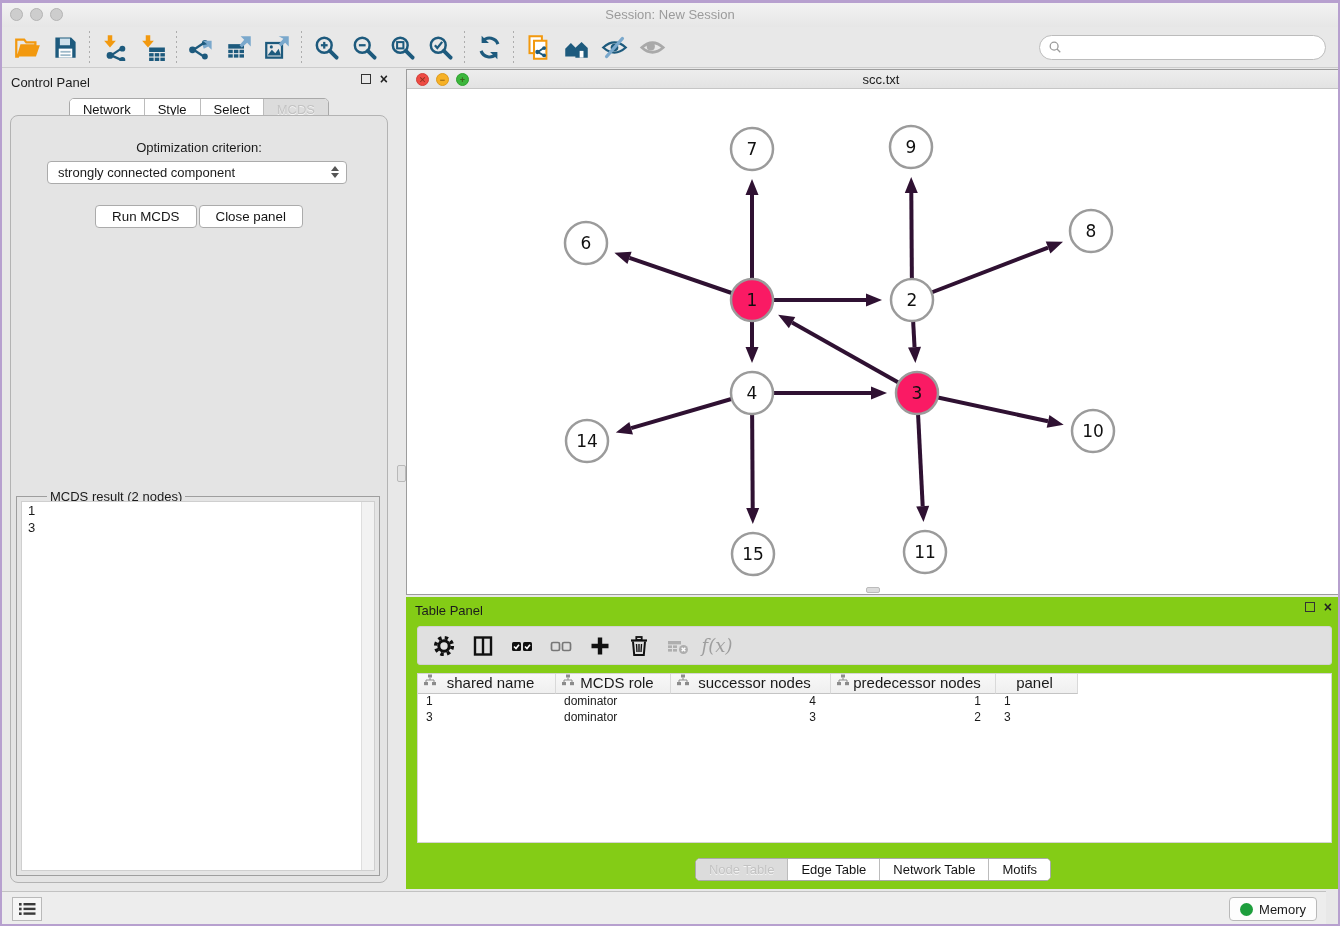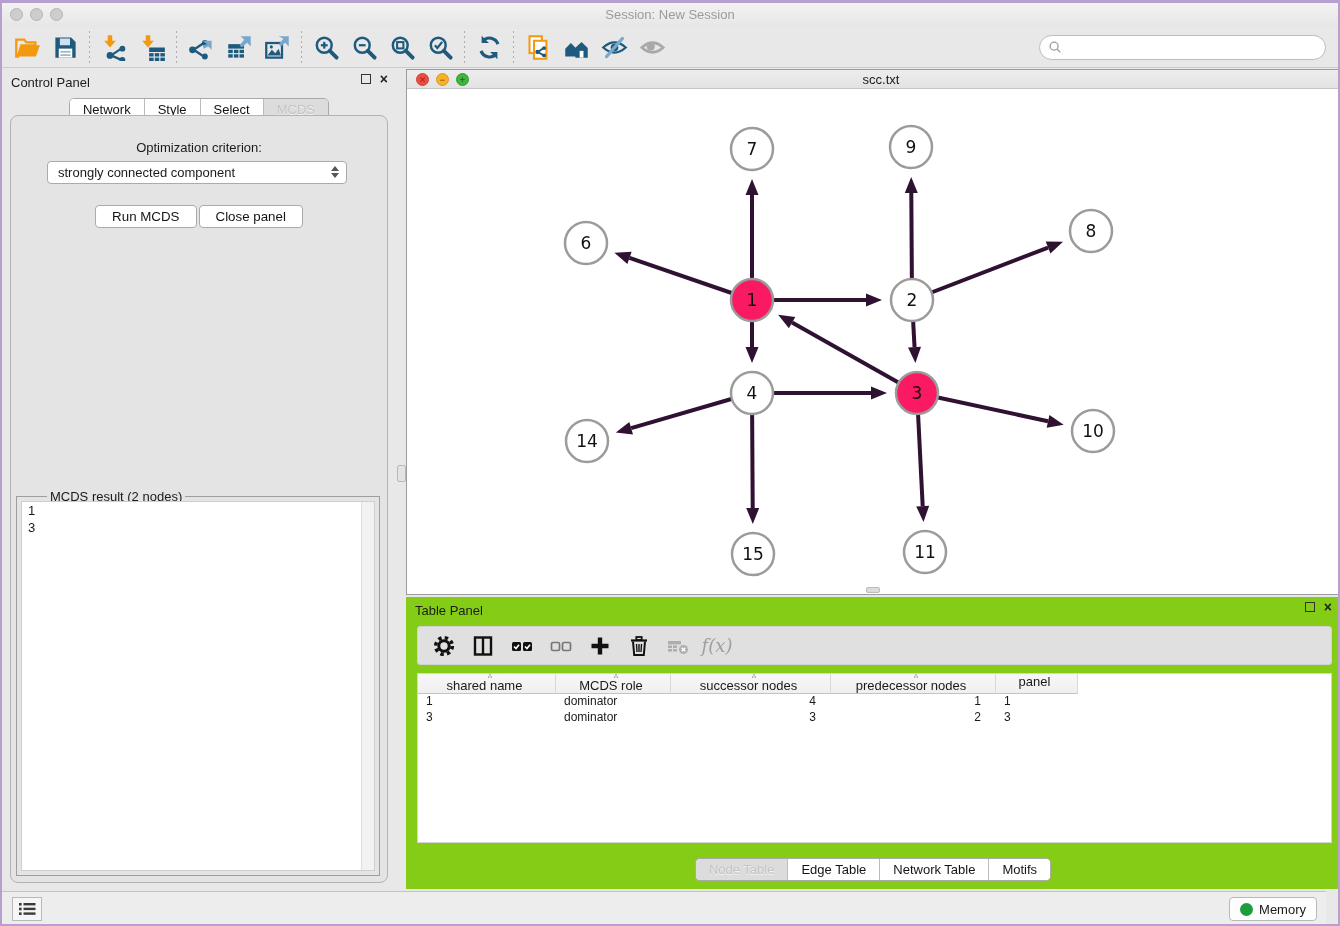--- a/index.html
+++ b/index.html
@@ -79,22 +79,22 @@
                    background:#dcdcdc; border:1px solid #bbb; border-radius:2px; }
 
   
   .table-panel { position:absolute; left:404px; top:594px; width:934px; height:292px; background:#84cc16; }
   .tp-toolbar { position:absolute; left:11px; right:8px; top:29px; height:39px; background:#e0e0e0;
                 border:1px solid #d2d2d2; border-radius:3px; display:flex; align-items:center; gap:15px; padding-left:14px; }
   .tp-toolbar .tico { width:24px; height:24px; display:flex; align-items:center; justify-content:center; }
   .fx { font-family:"DejaVu Serif","Liberation Serif",serif; font-style:italic; font-size:18px; color:#9e9e9e; }
   .grid-area { position:absolute; left:11px; right:8px; top:76px; height:170px; background:#fff; border:1px solid #d5d5d5; }
   .gridhead { display:flex; height:20px; }
-  .gh-cell { display:flex; align-items:center; background:linear-gradient(#f8f8f8,#efefef);
-             border-right:1px solid #d9d9d9; border-bottom:1px solid #c4c4c4; font-size:13px; padding-left:6px;flex-direction:column; }
+  .gh-cell { display:flex; background:linear-gradient(#f8f8f8,#efefef);
+             border-right:1px solid #d9d9d9; border-bottom:1px solid #c4c4c4; font-size:15px; padding-left:6px; }
   .gh-cell .gh-label { flex:1; text-align:center; padding-right:10px; }
   .gridrow { display:flex; height:16px; font-size:12px; }
   .gr-cell { overflow:hidden; white-space:nowrap; }
   .al { text-align:left; padding-left:8px; }
   .ar { text-align:right; padding-right:15px; }
   .c0 { width:138px; } .c1 { width:115px; } .c2 { width:160px; } .c3 { width:165px; } .c4 { width:82px; }
   .tp-tabs { position:absolute; left:0; right:0; bottom:8px; text-align:center; }
 
   
   .statusbar { position:absolute; left:0; right:12px; bottom:0; height:33px; background:#ededed; border-top:1px solid #c2c2c2; }

